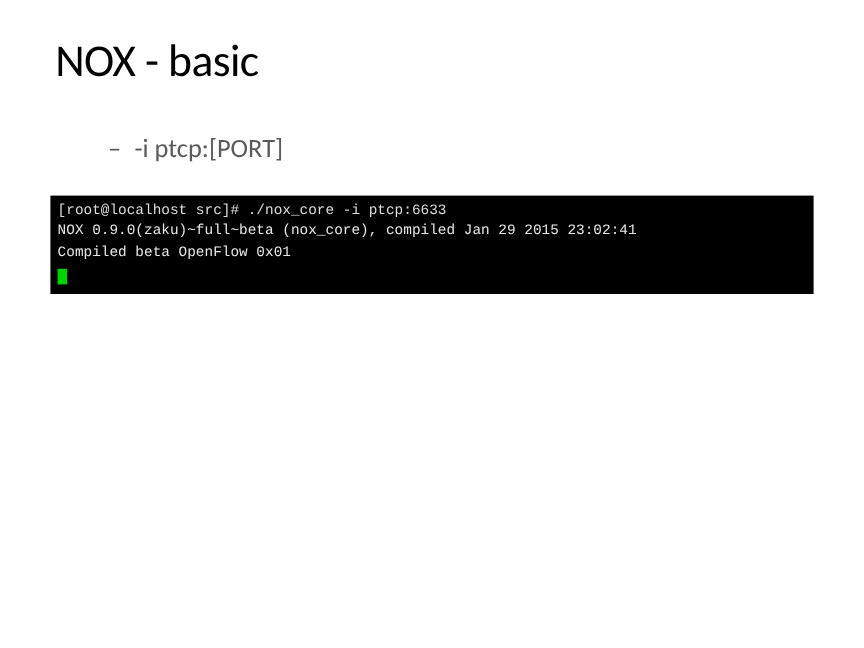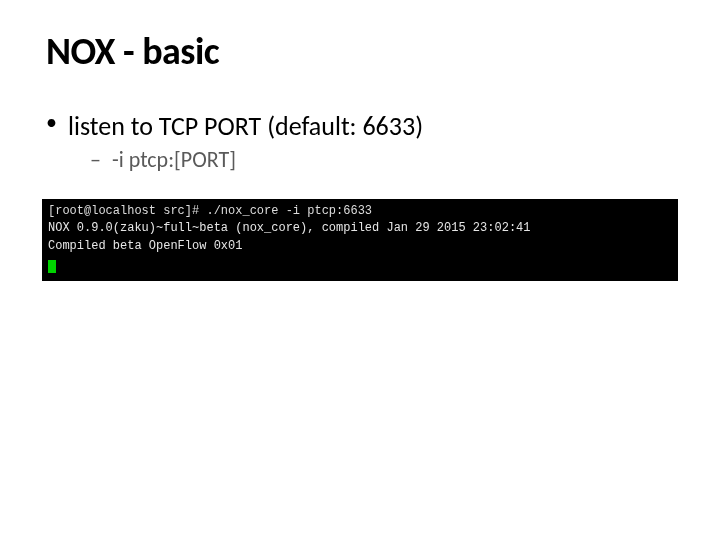--- a/index.html
+++ b/index.html
@@ -9,21 +9,21 @@
       background: #fff;
       font-family: Calibri, "Segoe UI", Arial, sans-serif;
       color: #000;
       position: relative;
     }
     .slide {
       padding: 28px 46px 0 46px;
     }
     .title {
       font-size: 38px;
-      font-weight: 700;
+      font-weight: 400;
       letter-spacing: -0.5px;
       margin-bottom: 36px;
     }
     .bullet-l1 {
       font-size: 26px;
       padding-left: 22px;
       position: relative;
       margin-bottom: 4px;
     }
     .bullet-l1::before {
@@ -64,23 +64,20 @@
       background: #00d400;
       vertical-align: bottom;
     }
   </style>
 </head>
 <body>
 
 <div class="slide">
   <h1 class="title">NOX - basic</h1>
 
-  <div class="bullet-l1">
-    <span>listen to TCP PORT (default: 6633)</span>
-  </div>
 
   <div class="bullet-l2">
     <span>-i ptcp:[PORT]</span>
   </div>
 
   <div class="terminal">
     <div class="prompt">[root@localhost src]# ./nox_core -i ptcp:6633</div>
     <div>NOX 0.9.0(zaku)~full~beta (nox_core), compiled Jan 29 2015 23:02:41</div>
     <div>Compiled beta OpenFlow 0x01</div>
     <div><span class="cursor"></span></div>

